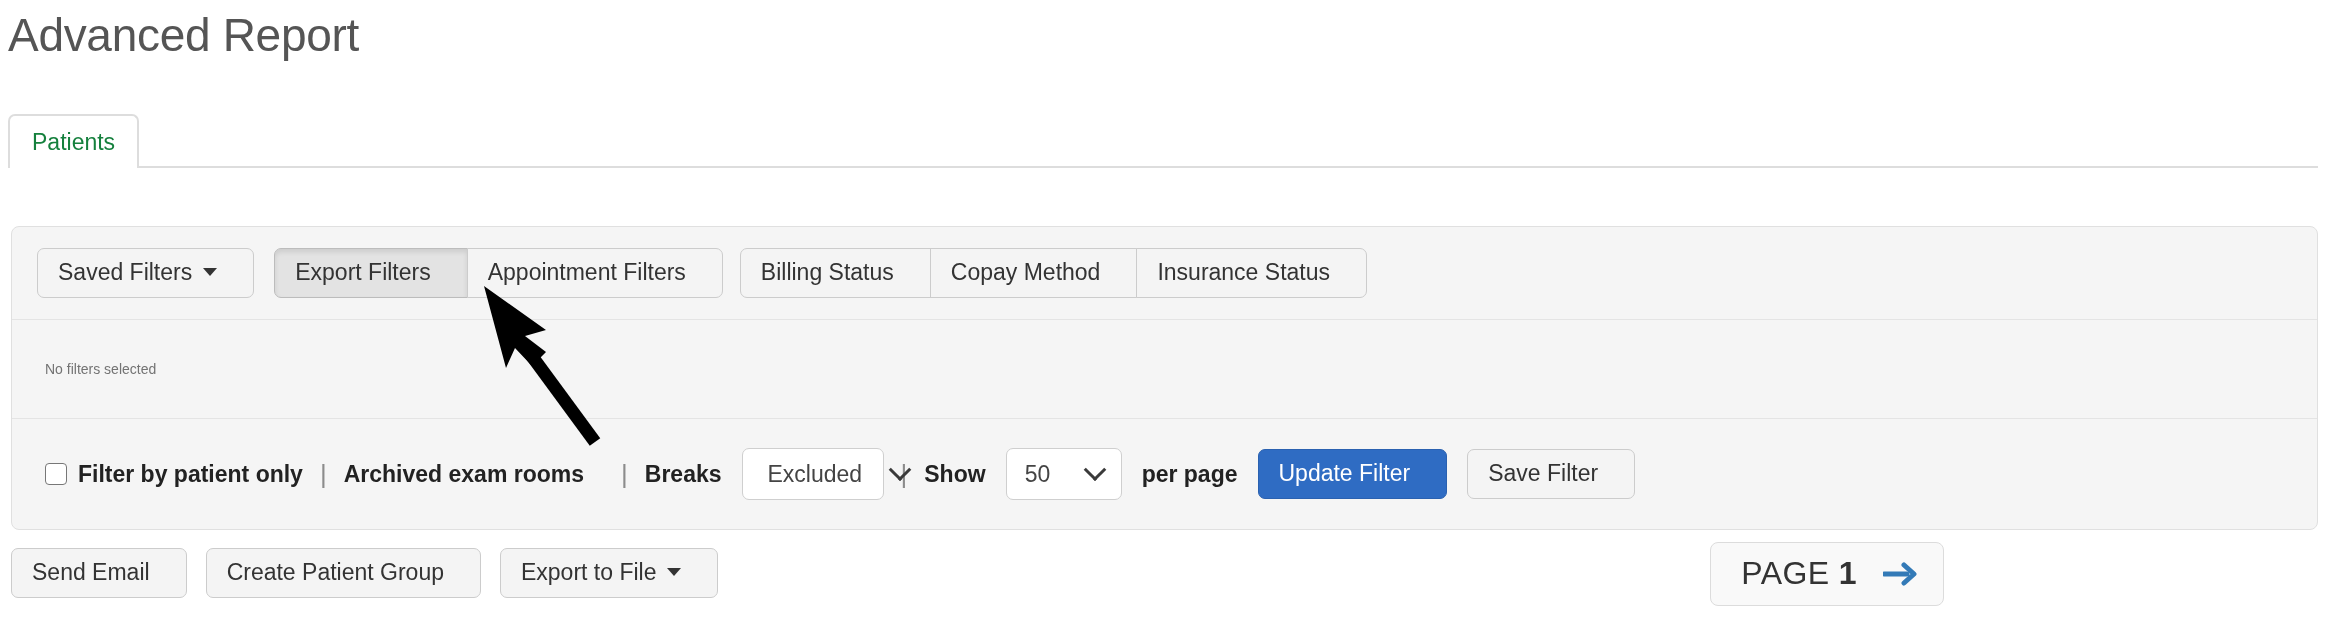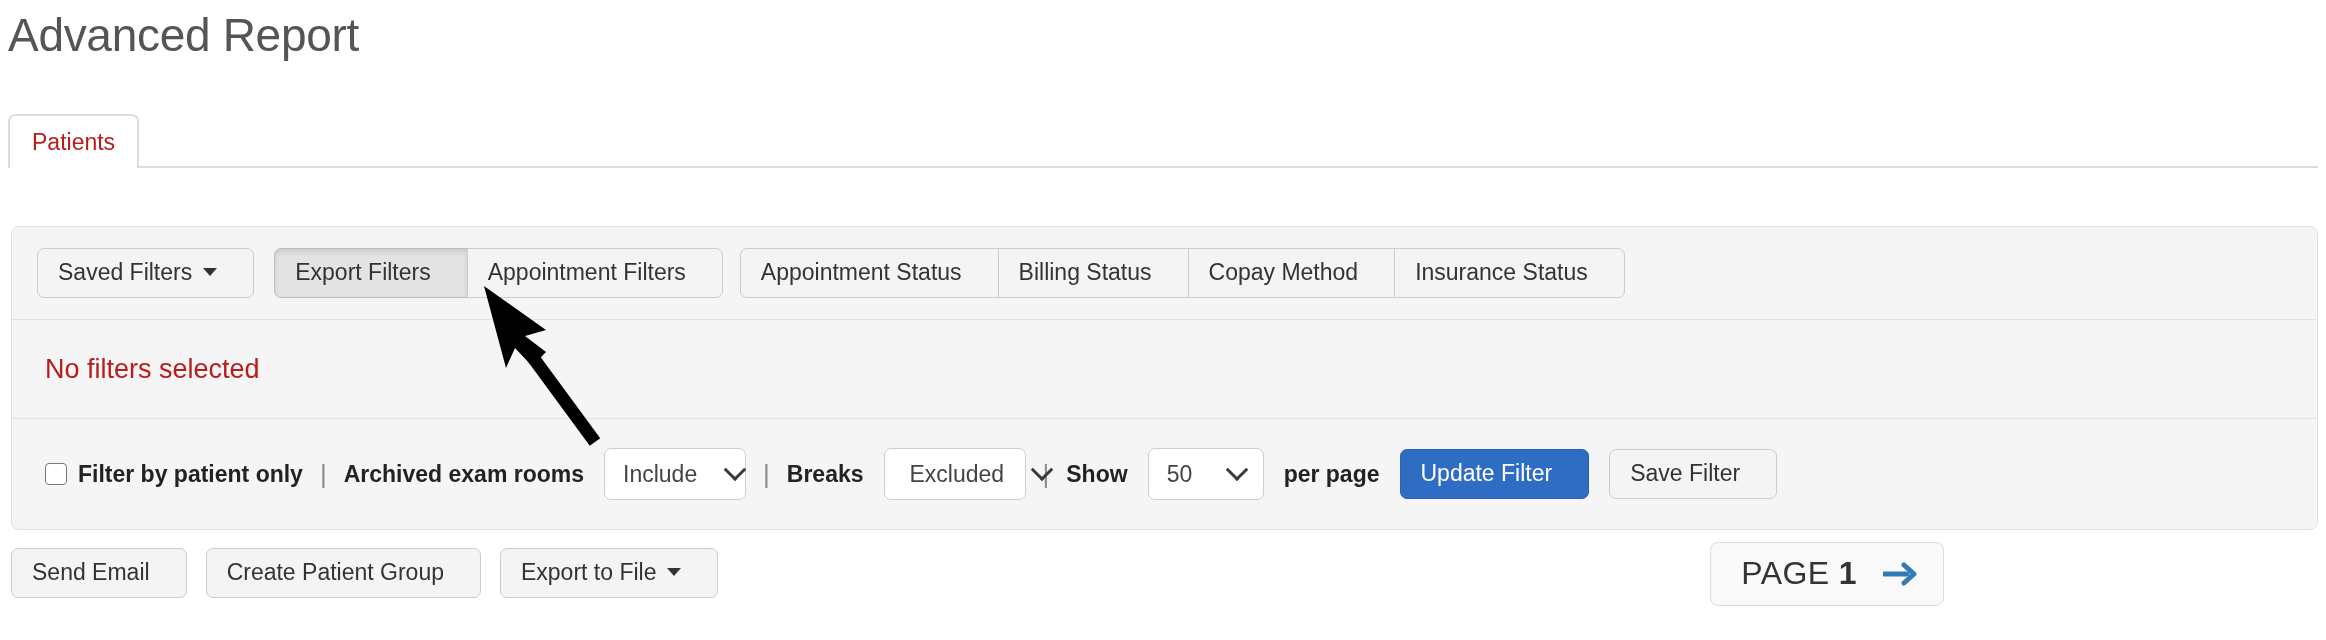--- a/index.html
+++ b/index.html
@@ -45,21 +45,21 @@
     border: 2px solid transparent;
     border-bottom: none;
     border-radius: 7px 7px 0 0;
     margin-bottom: -2px;
     cursor: pointer;
     white-space: nowrap;
     background: transparent;
   }
   .tab.inactive { color: #337ab7; }
   .tab.active {
-    color: #b91c1c;
+    color: #15803d;
     background: #ffffff;
     border-color: #dddddd;
     text-align: right;
   }
 
   
   #filter-panel {
     position: absolute;
     left: 11px;
     top: 226px;
@@ -130,22 +130,22 @@
   .btn-group { display: inline-flex; }
   .btn-group .btn { border-radius: 0; margin-left: -1px; }
   .btn-group .btn:first-child { border-radius: 7px 0 0 7px; margin-left: 0; }
   .btn-group .btn:last-child { border-radius: 0 7px 7px 0; }
   .group-gap { width: 17px; display: inline-block; }
 
   #saved-filters-button { margin-right: 20px; }
 
   
   #no-filters-text {
-    font-size: 27px;
-    color: #b91c1c;
+    font-size: 14px;
+    color: #737373;
   }
 
   
   .opt-label {
     font-size: 23px;
     font-weight: bold;
     color: #222222;
     white-space: nowrap;
   }
   .sep {
@@ -258,21 +258,20 @@
     </button>
 
     <div class="btn-group">
       <button class="btn active-press">Export Filters</button>
       <button class="btn">Appointment Filters</button>
     </div>
 
     <span class="group-gap"></span>
 
     <div class="btn-group">
-      <button class="btn">Appointment Status</button>
       <button class="btn">Billing Status</button>
       <button class="btn">Copay Method</button>
       <button class="btn">Insurance Status</button>
     </div>
   </div>
 
   <div class="panel-row" id="selected-filters-row">
     <span id="no-filters-text">No filters selected</span>
   </div>
 
@@ -280,24 +279,20 @@
 
     <label class="check-wrap">
       <span class="chk"></span>
       <span class="opt-label">Filter by patient only</span>
     </label>
 
     <span class="sep">|</span>
 
     <span class="opt-label">Archived exam rooms</span>
     <span class="spacer-lg"></span>
-    <div class="select" id="archived-select">
-      <span>Include</span>
-      <span class="chev"></span>
-    </div>
 
     <span class="sep">|</span>
 
     <span class="opt-label">Breaks</span>
     <span class="spacer-lg"></span>
     <div class="select" id="breaks-select">
       <span>Excluded</span>
       <span class="chev"></span>
     </div>
 

